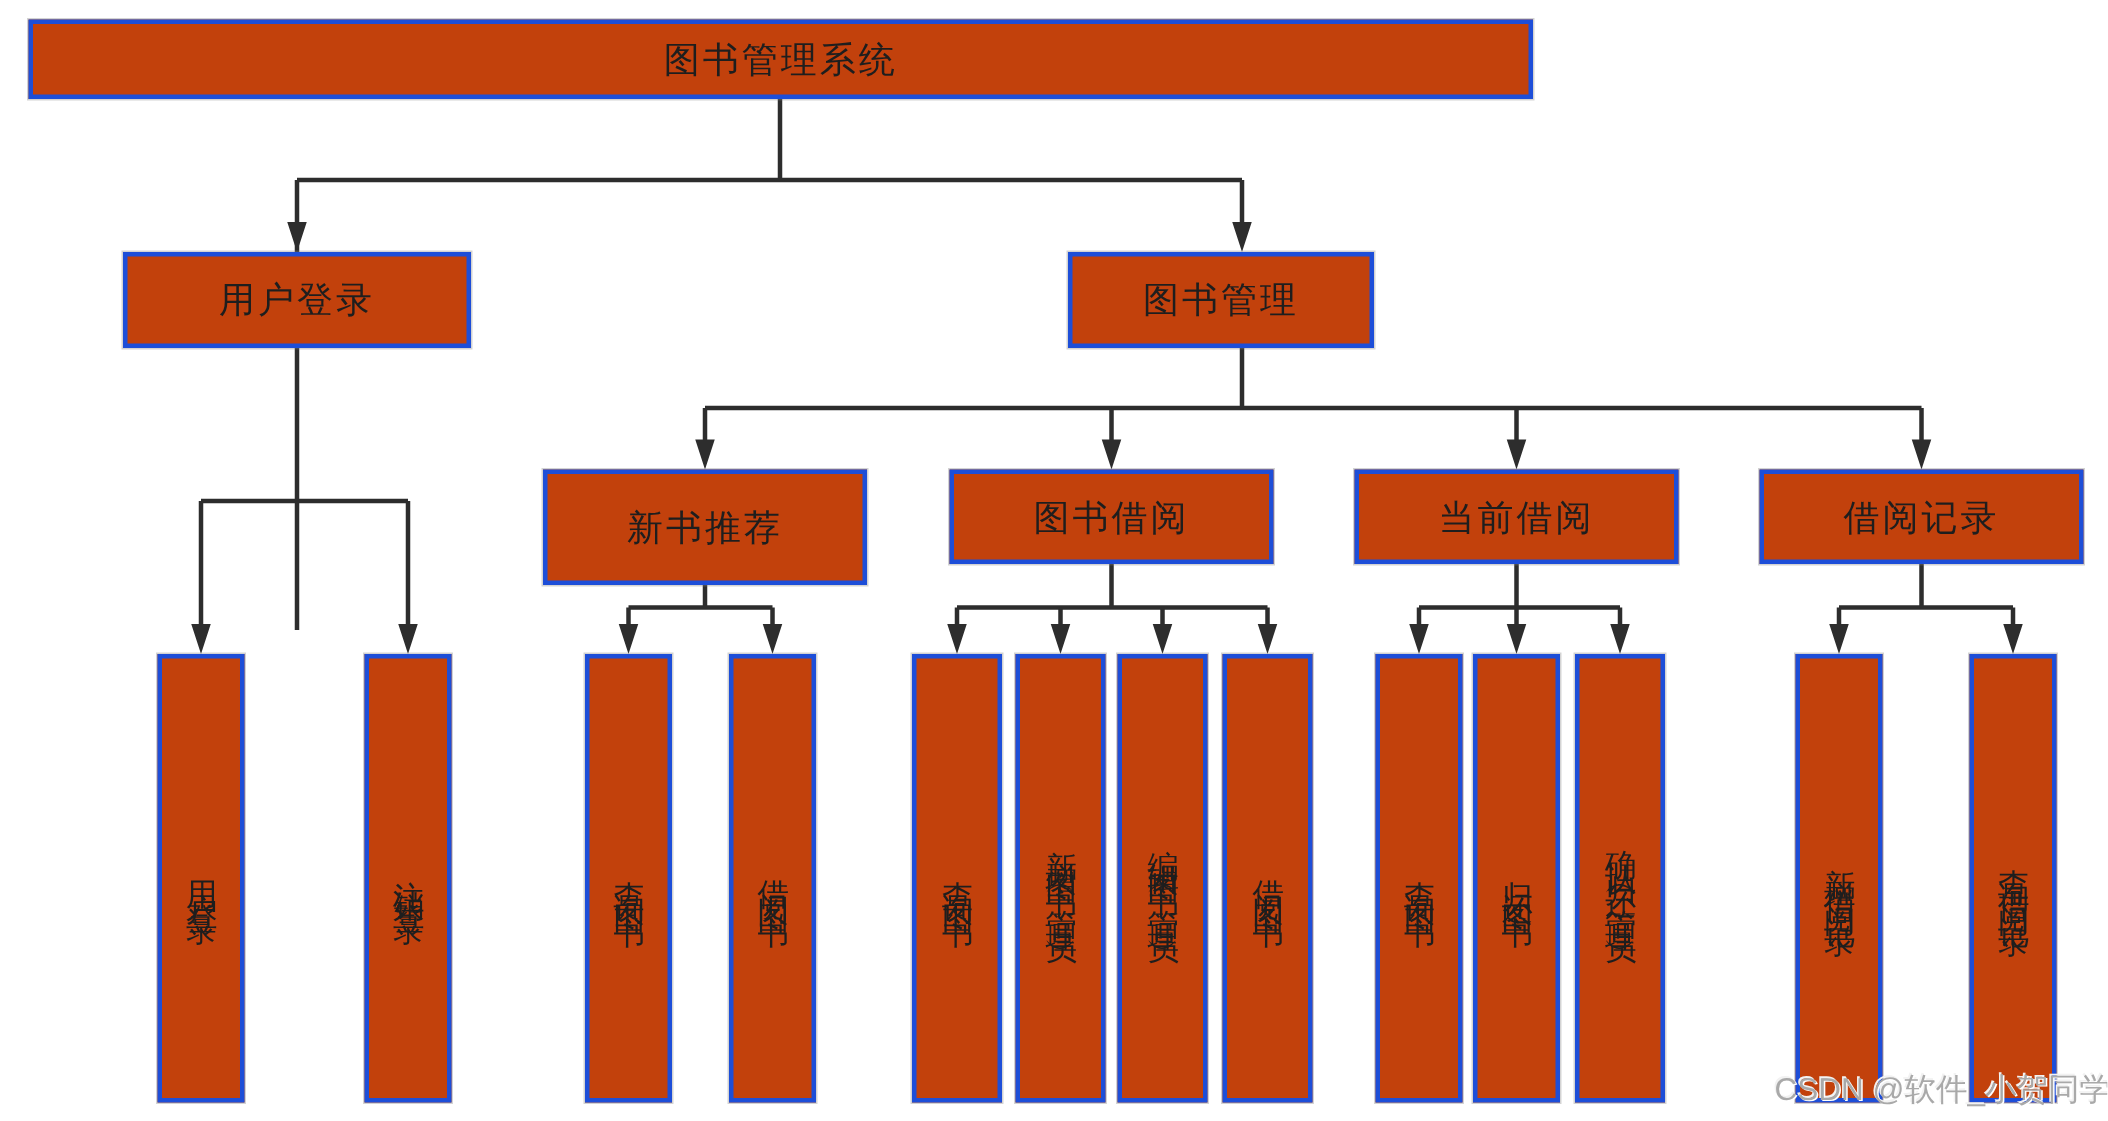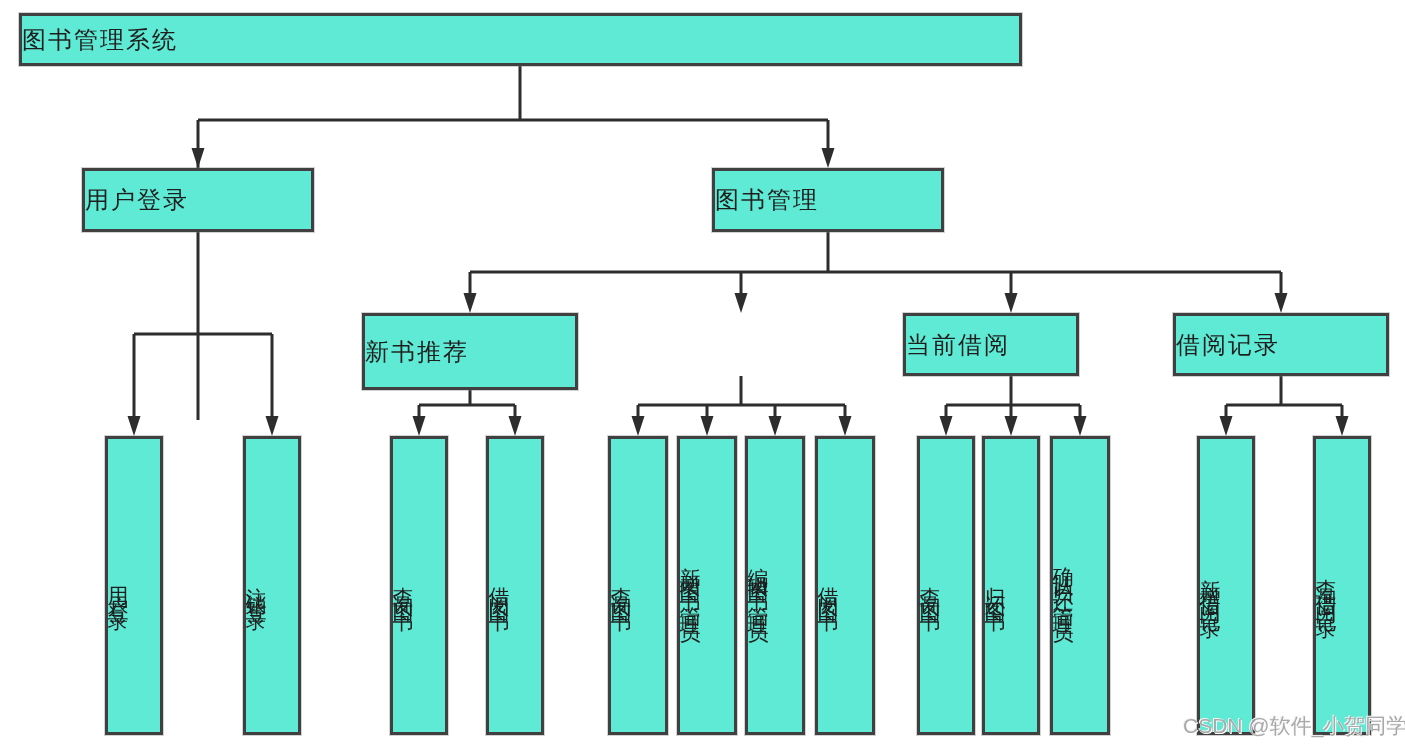--- a/index.html
+++ b/index.html
@@ -14,44 +14,45 @@
   }
   svg.wires {
     position: absolute;
     left: 0; top: 0;
     width: 1405px; height: 747px;
     z-index: 1;
   }
   .node {
     position: absolute;
     box-sizing: border-box;
-    background: #5eead4;
-    border: 3px solid #404040;
+    background: #c2410c;
+    border: 3px solid #1d4ed8;
     box-shadow: 0 0 0 1px rgba(130,130,130,0.35);
     display: flex;
     align-items: center;
+    justify-content: center;
     z-index: 2;
   }
   .hnode { font-size: 24px; letter-spacing: 2px; }
   .leaf  { }
   .leaf .vtext {
     writing-mode: vertical-lr;
     text-orientation: mixed;
     font-size: 21px;
     letter-spacing: 8px;
     line-height: 1;
     white-space: nowrap;
   }
   
   .n-root        { left: 19px;   top: 13px;  width: 1003px; height: 53px; }
   .n-user-login  { left: 82px;   top: 168px; width: 232px;  height: 64px; }
-  .n-book-mgmt   { left: 712px;  top: 168px; width: 232px;  height: 64px; }
+  .n-book-mgmt   { left: 712px;  top: 168px; width: 204px;  height: 64px; }
   .n-sec0 { left: 362px;  top: 313px; width: 216px; height: 77px; }
   .n-sec1 { left: 633px;  top: 313px; width: 216px; height: 63px; }
-  .n-sec2 { left: 903px;  top: 313px; width: 176px; height: 63px; }
+  .n-sec2 { left: 903px;  top: 313px; width: 216px; height: 63px; }
   .n-sec3 { left: 1173px; top: 313px; width: 216px; height: 63px; }
   .leaf { top: 436px; height: 299px; }
   .n-l-a0 { left: 105px;  width: 58px; }
   .n-l-a1 { left: 243px;  width: 58px; }
   .n-l-b0 { left: 390px;  width: 58px; }
   .n-l-b1 { left: 486px;  width: 58px; }
   .n-l-c0 { left: 608px;  width: 60px; }
   .n-l-c1 { left: 677px;  width: 60px; }
   .n-l-c2 { left: 745px;  width: 60px; }
   .n-l-c3 { left: 815px;  width: 60px; }
@@ -140,20 +141,23 @@
   <div class="node hnode n-user-login">
     <span>用户登录</span>
   </div>
   <div class="node hnode n-book-mgmt">
     <span>图书管理</span>
   </div>
 
   <div class="node hnode n-sec0">
     <span>新书推荐</span>
   </div>
+  <div class="node hnode n-sec1">
+    <span>图书借阅</span>
+  </div>
   <div class="node hnode n-sec2">
     <span>当前借阅</span>
   </div>
   <div class="node hnode n-sec3">
     <span>借阅记录</span>
   </div>
 
   <div class="node leaf n-l-a0">
     <span class="vtext">用户登录</span>
   </div>

